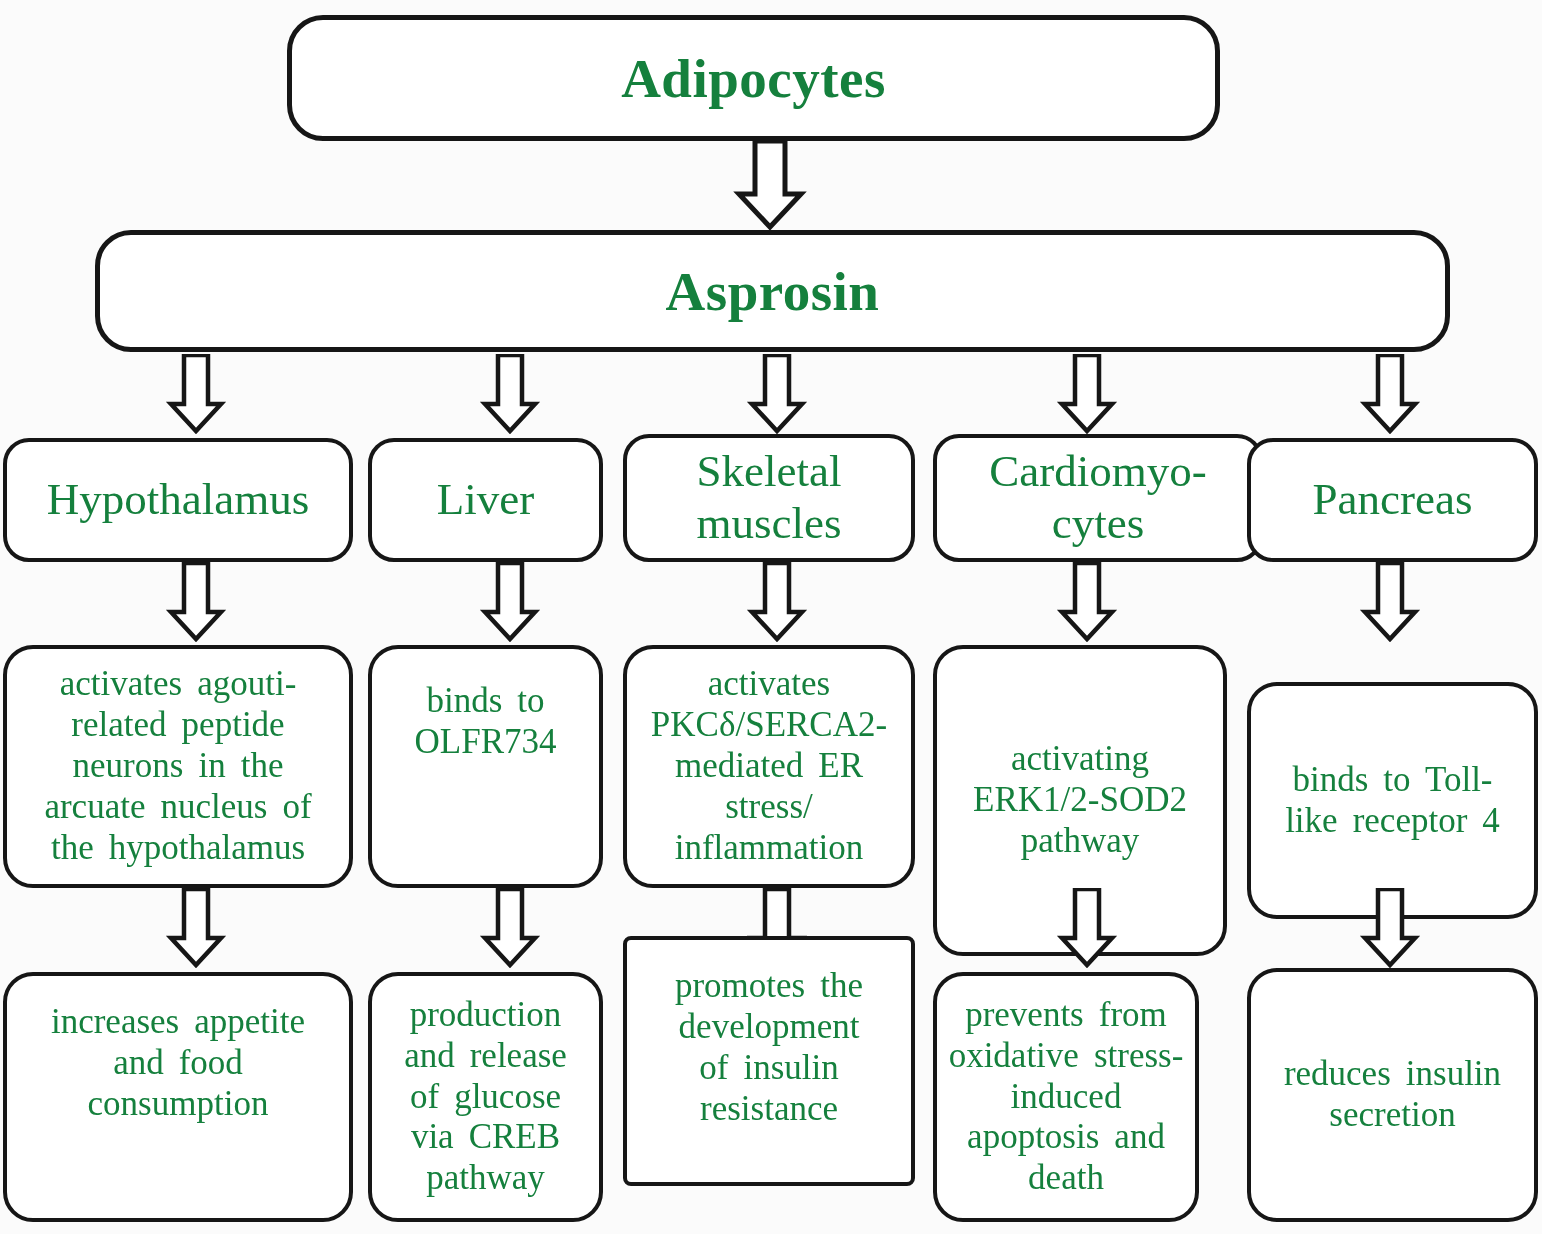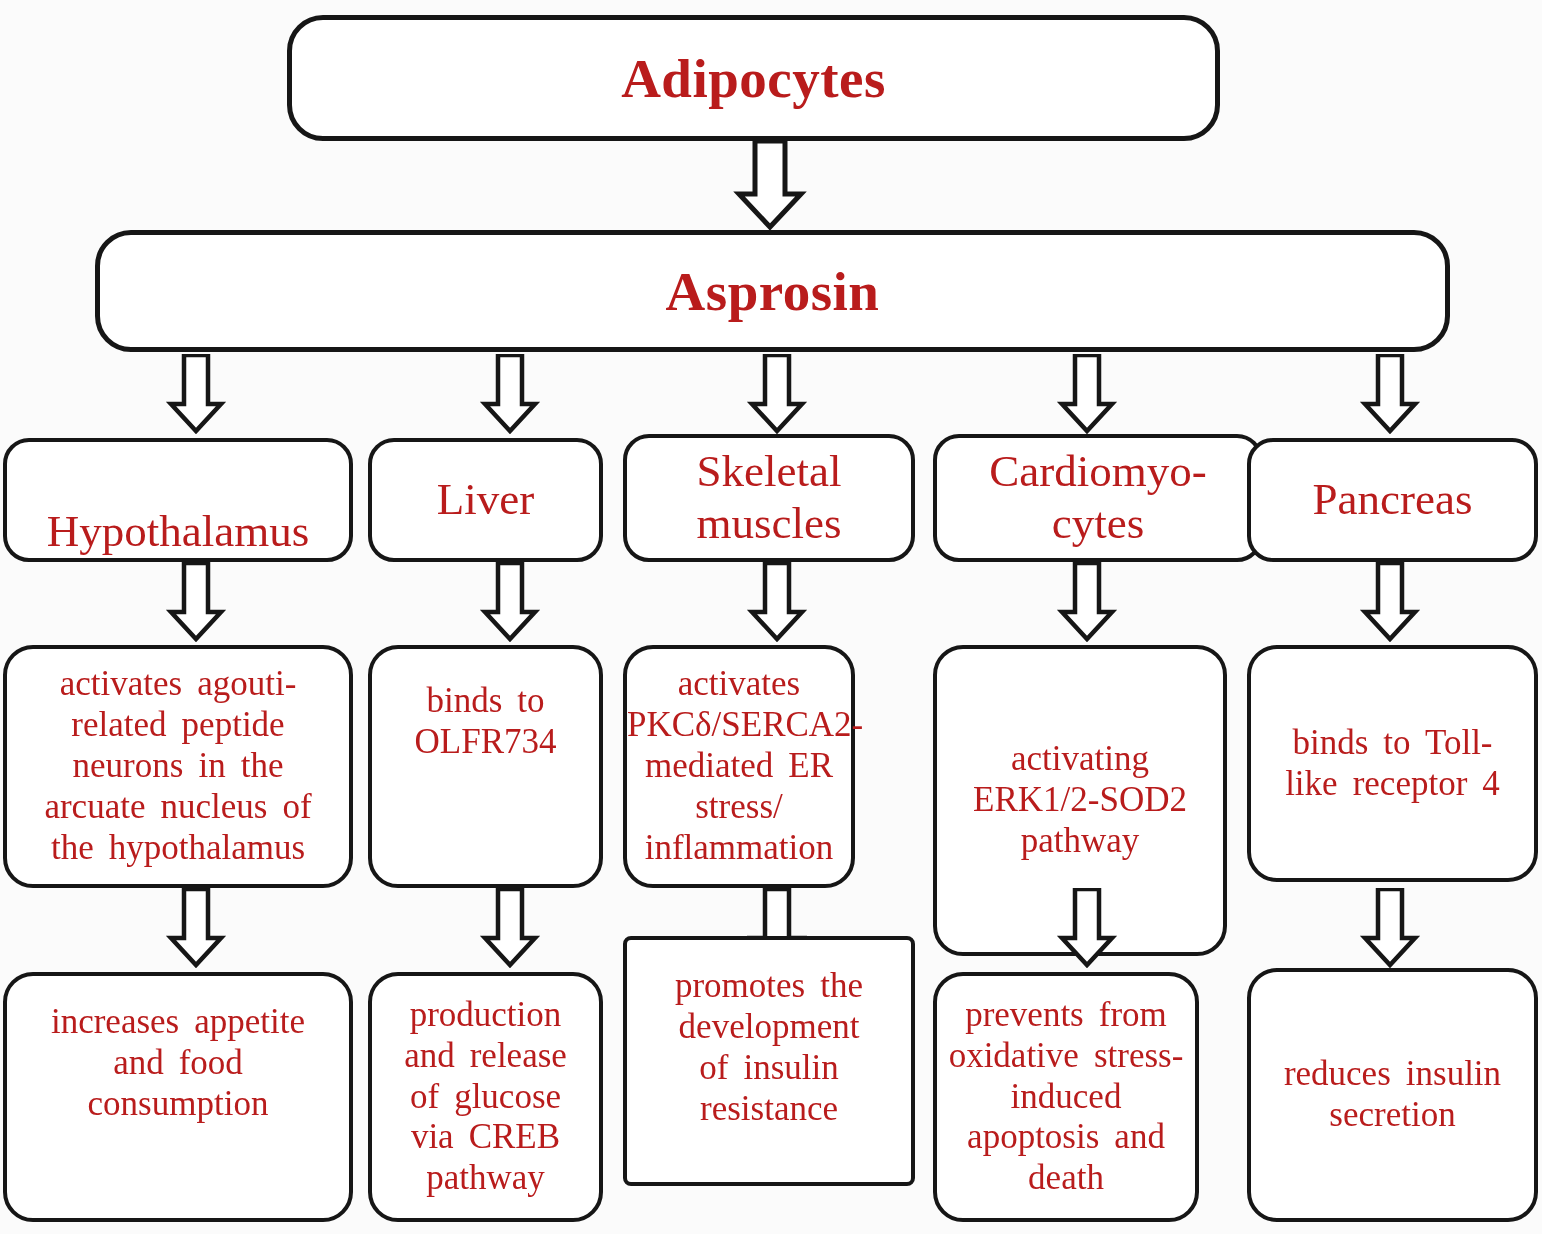--- a/index.html
+++ b/index.html
@@ -6,21 +6,21 @@
     margin: 0;
     padding: 0;
     background: #ffffff;
   }
   #flowchart {
     position: relative;
     width: 1542px;
     height: 1234px;
     background: #fbfbfb;
     font-family: "Liberation Serif", "DejaVu Serif", serif;
-    color: #b91c1c;
+    color: #15803d;
     overflow: hidden;
   }
   .box {
     position: absolute;
     box-sizing: border-box;
     background: #ffffff;
     border: 4px solid #161616;
     display: flex;
     align-items: center;
     justify-content: center;
@@ -98,21 +98,21 @@
   <svg class="arrow" style="left:745px; top:354px;" width="64" height="80" viewBox="0 0 64 80">
       <polygon points="20,1 44,1 44,50 57,50 32,77 7,50 20,50"></polygon>
     </svg>
   <svg class="arrow" style="left:1055px; top:354px;" width="64" height="80" viewBox="0 0 64 80">
       <polygon points="20,1 44,1 44,50 57,50 32,77 7,50 20,50"></polygon>
     </svg>
   <svg class="arrow" style="left:1358px; top:354px;" width="64" height="80" viewBox="0 0 64 80">
       <polygon points="20,1 44,1 44,50 57,50 32,77 7,50 20,50"></polygon>
     </svg>
 
-  <div class="box organ" style="left:3px; top:438px; width:350px; height:124px;align-items:flex-end;">
+  <div class="box organ" style="left:3px; top:438px; width:350px; height:124px;">
     <span class="box-text">Hypothalamus</span>
   </div>
   <div class="box organ" style="left:368px; top:438px; width:235px; height:124px;">
     <span class="box-text">Liver</span>
   </div>
   <div class="box organ" style="left:623px; top:434px; width:292px; height:128px;">
     <span class="box-text">Skeletal
 muscles</span>
   </div>
   <div class="box organ" style="left:933px; top:434px; width:330px; height:128px;">
@@ -143,33 +143,33 @@
     <span class="box-text">activates agouti-
 related peptide
 neurons in the
 arcuate nucleus of
 the hypothalamus</span>
   </div>
   <div class="box cell v-top pad-mech" style="left:368px; top:645px; width:235px; height:243px;">
     <span class="box-text">binds to
 OLFR734</span>
   </div>
-  <div class="box cell" style="left:623px; top:645px; width:232px; height:243px;">
+  <div class="box cell" style="left:623px; top:645px; width:292px; height:243px;">
     <span class="box-text">activates
 PKCδ/SERCA2-
 mediated ER
 stress/
 inflammation</span>
   </div>
   <div class="box cell" style="left:933px; top:645px; width:294px; height:311px;">
     <span class="box-text">activating
 ERK1/2-SOD2
 pathway</span>
   </div>
-  <div class="box cell" style="left:1247px; top:645px; width:291px; height:237px;">
+  <div class="box cell" style="left:1247px; top:682px; width:291px; height:237px;">
     <span class="box-text">binds to Toll-
 like receptor 4</span>
   </div>
 
   <svg class="arrow" style="left:164px; top:888px;" width="64" height="80" viewBox="0 0 64 80">
       <polygon points="20,1 44,1 44,50 57,50 32,77 7,50 20,50"></polygon>
     </svg>
   <svg class="arrow" style="left:478px; top:888px;" width="64" height="80" viewBox="0 0 64 80">
       <polygon points="20,1 44,1 44,50 57,50 32,77 7,50 20,50"></polygon>
     </svg>

